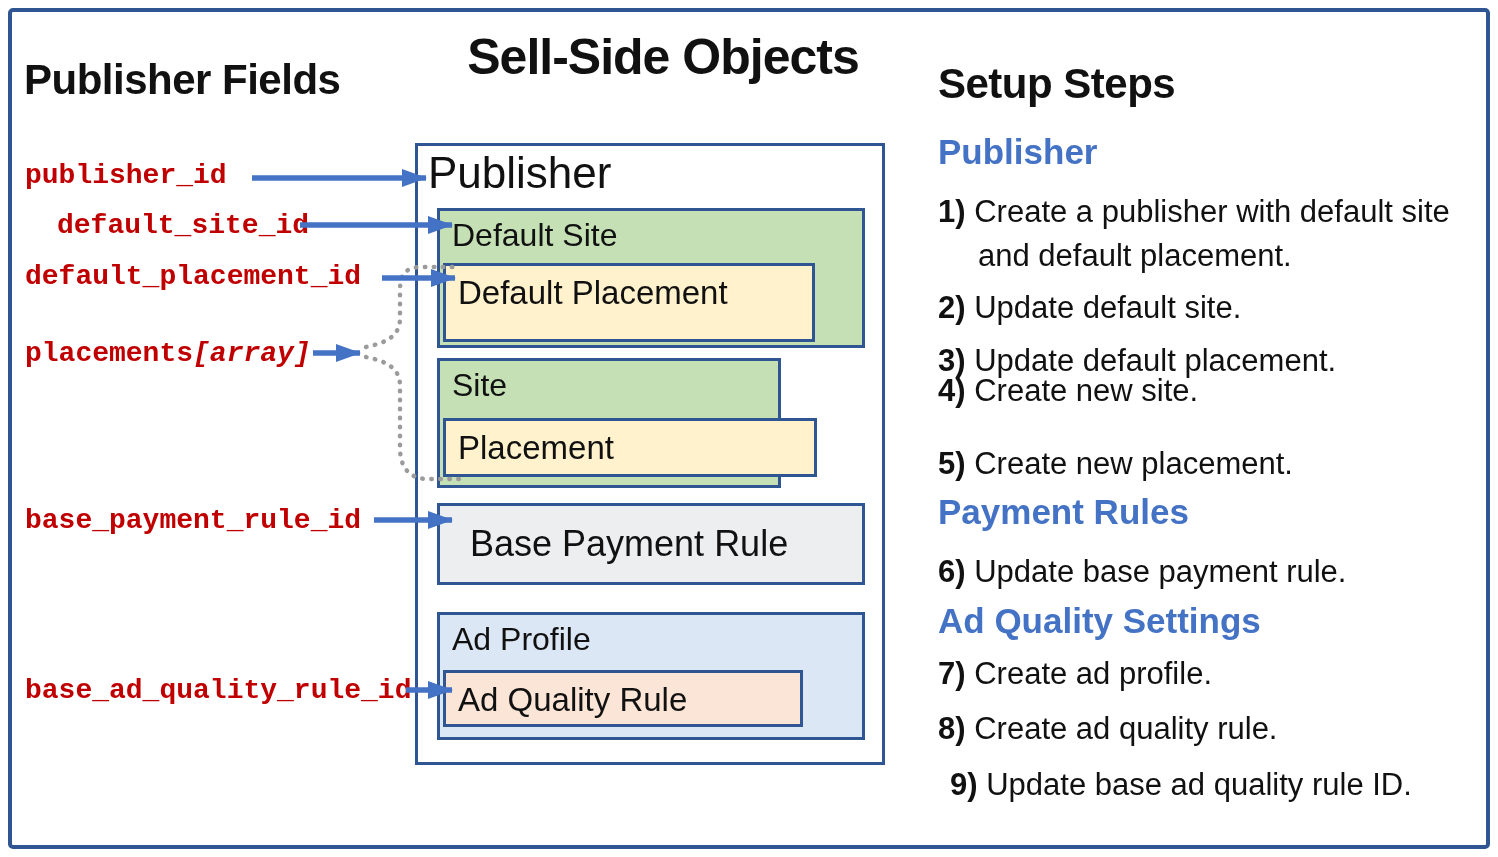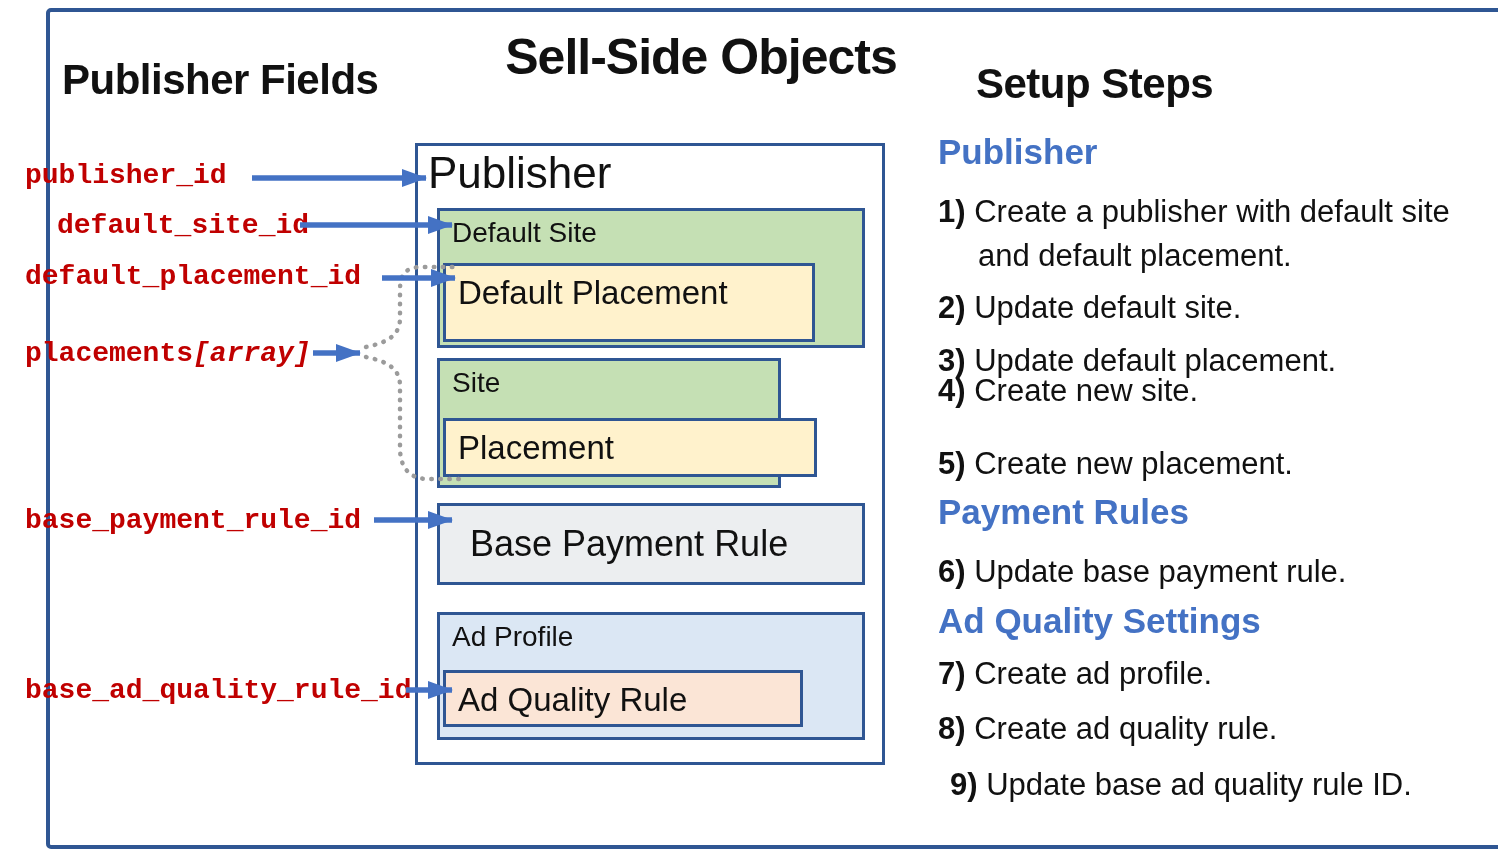--- a/index.html
+++ b/index.html
@@ -13,38 +13,38 @@
     --blue-fill:#dbe7f4;
     --peach-fill:#fbe5d6;
     --dotted-gray:#9b9b9b;
     --text-black:#111111;
   }
   html,body{margin:0;padding:0;background:#ffffff;}
   #canvas{
     position:relative;width:1498px;height:857px;background:#ffffff;overflow:hidden;
     font-family:"Liberation Sans",sans-serif;color:var(--text-black);
   }
-  .abs{position:absolute;box-sizing:border-box;margin-left:38px;}
+  .abs{position:absolute;box-sizing:border-box;}
   #outer-frame{left:8px;top:8px;width:1482px;height:841px;border:4px solid var(--border-blue);border-radius:5px;}
 
   
   .col-title{font-weight:bold;letter-spacing:-0.5px;white-space:nowrap;}
   #title-left{left:24px;top:56px;font-size:42px;}
   #title-center{left:428px;top:28px;width:470px;text-align:center;font-size:50px;letter-spacing:-1px;}
   #title-right{left:938px;top:60px;font-size:42px;}
 
   
   .box{position:absolute;box-sizing:border-box;border:3px solid var(--border-blue);}
   #publisher-box{left:415px;top:143px;width:470px;height:622px;background:#ffffff;}
   .pub-label{position:absolute;left:10px;top:2px;font-size:44px;white-space:nowrap;}
   #default-site-box{left:19px;top:62px;width:428px;height:140px;background:var(--green-fill);}
   #site-box{left:19px;top:212px;width:344px;height:130px;background:var(--green-fill);}
   #base-payment-box{left:19px;top:357px;width:428px;height:82px;background:var(--gray-fill);display:flex;align-items:center;padding-left:30px;}
   #ad-profile-box{left:19px;top:466px;width:428px;height:128px;background:var(--blue-fill);}
-  .box-label{position:absolute;left:12px;top:6px;font-size:28px;white-space:nowrap;}
+  .box-label{position:absolute;left:12px;top:6px;font-size:32px;white-space:nowrap;}
   .box-label-inline{font-size:36px;white-space:nowrap;}
   #default-placement-box{left:3px;top:52px;width:372px;height:79px;background:var(--yellow-fill);}
   #placement-box{left:3px;top:57px;width:374px;height:59px;background:var(--yellow-fill);}
   #ad-quality-box{left:3px;top:55px;width:360px;height:57px;background:var(--peach-fill);}
   .inner-label{position:absolute;left:12px;top:8px;font-size:33px;white-space:nowrap;}
 
   
   .field{
     position:absolute;left:25px;font-family:"Liberation Mono",monospace;
     font-weight:bold;font-size:28px;color:var(--field-red);white-space:nowrap;

